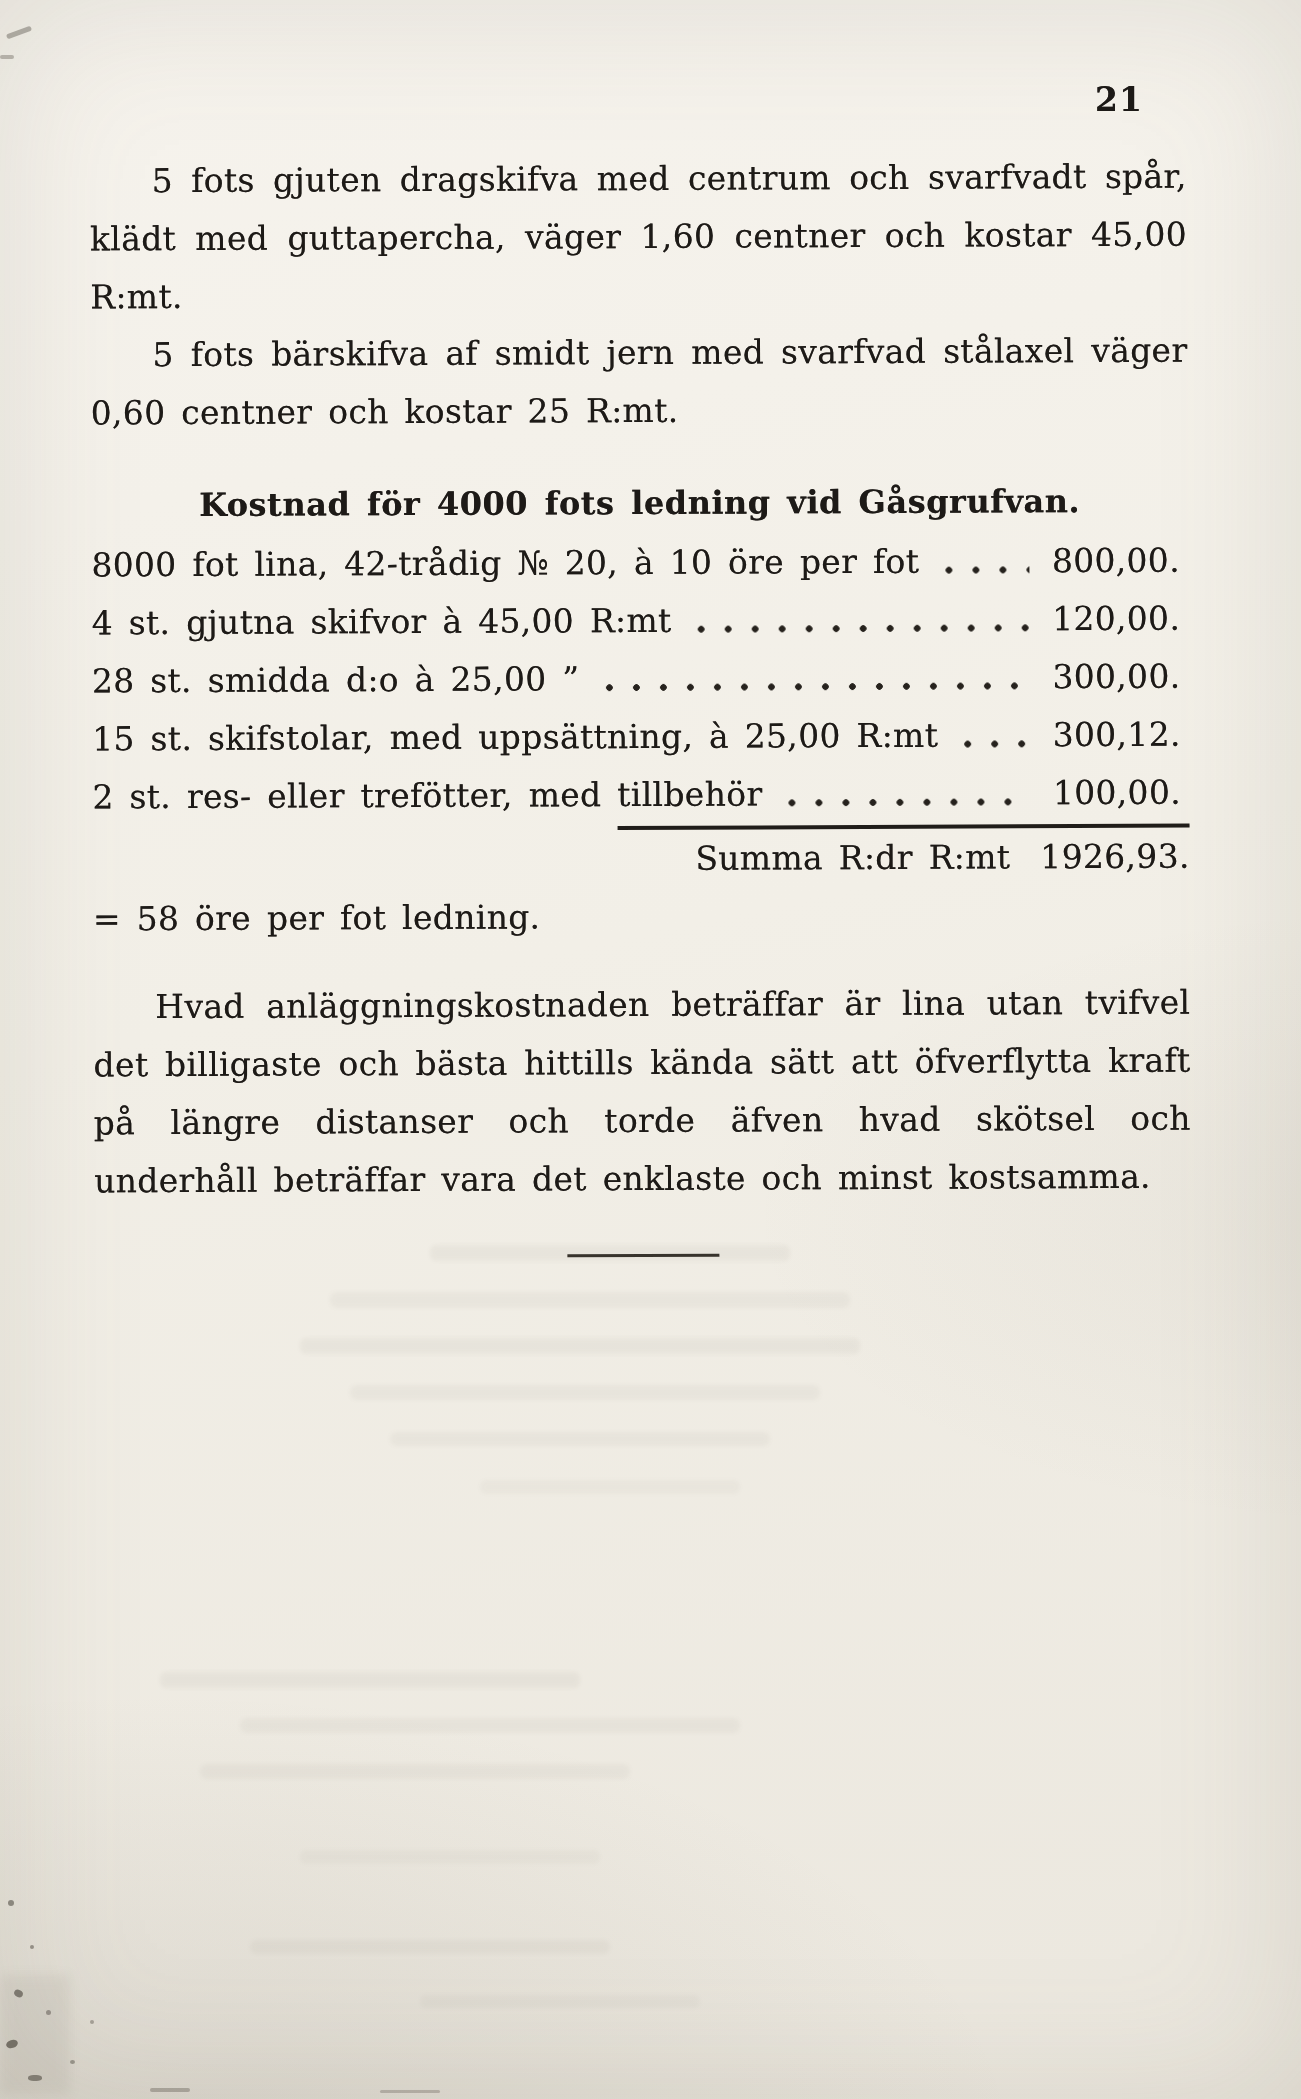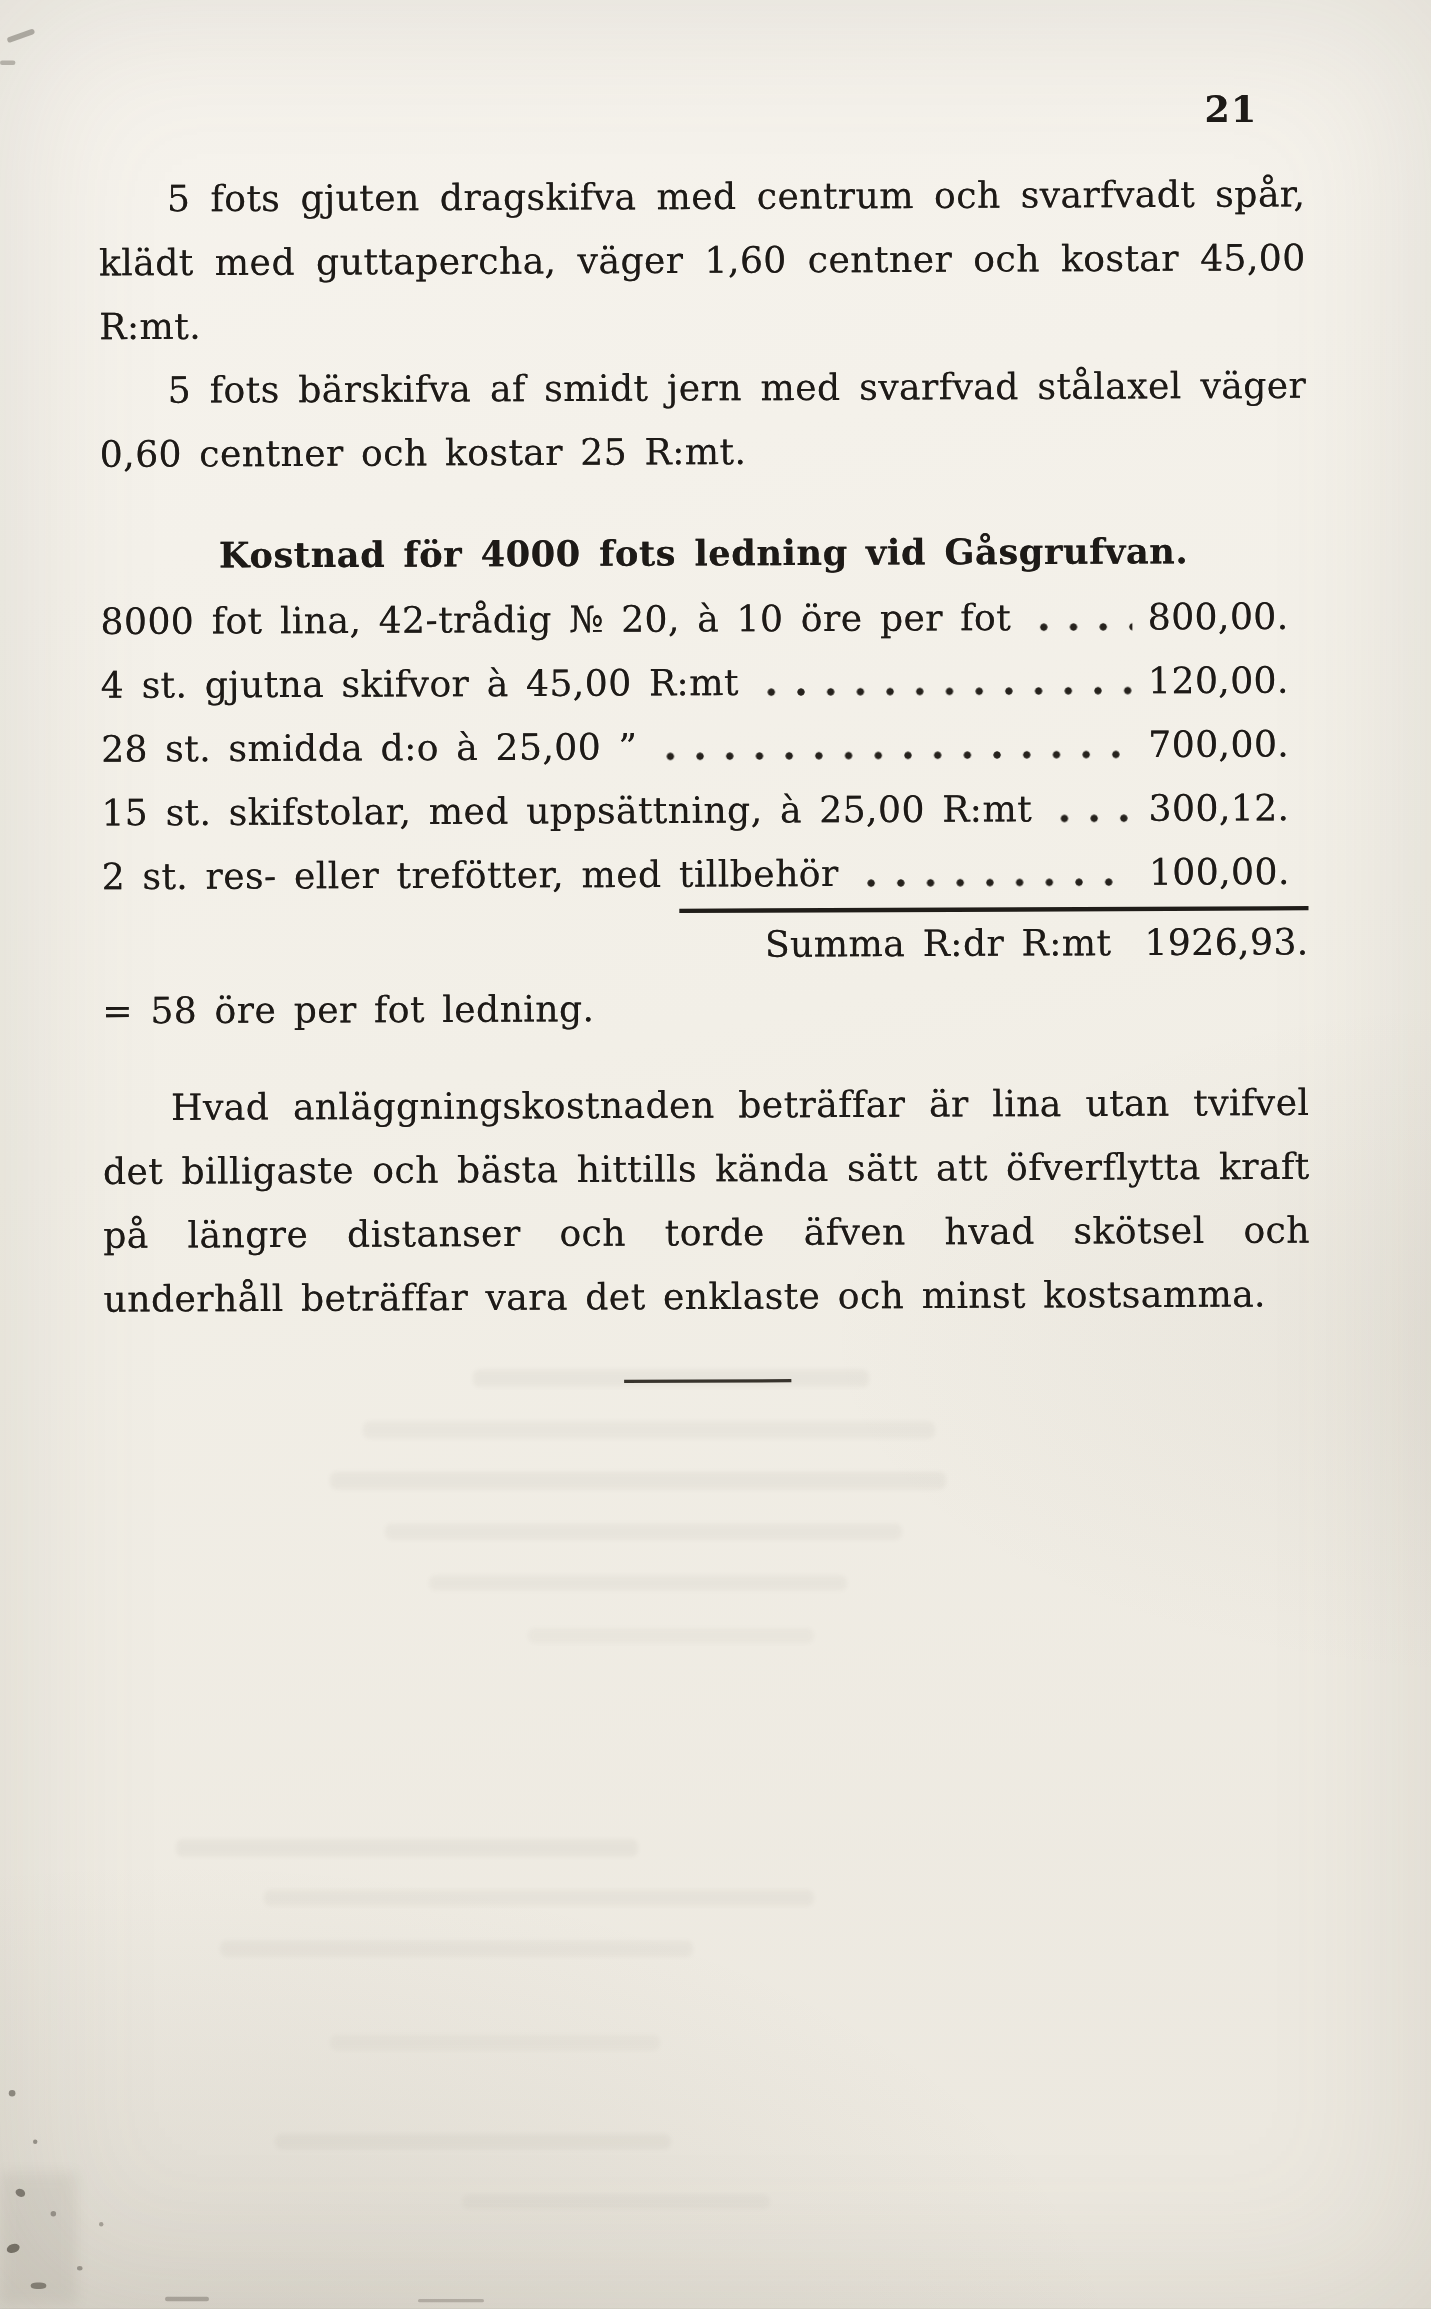--- a/index.html
+++ b/index.html
@@ -55,21 +55,21 @@
   .row-label { flex: 0 0 auto; white-space: nowrap; }
   .dots {
     flex: 1 1 auto;
     align-self: stretch;
     margin: 0 14px 0 16px;
     background-image: radial-gradient(circle, #26221d 3px, rgba(0,0,0,0) 3.6px);
     background-size: 27px 9px;
     background-repeat: repeat-x;
     background-position: left bottom 16px;
   }
-  .row-amount { flex: 0 0 145px; text-align: left; white-space: nowrap; }
+  .row-amount { flex: 0 0 145px; text-align: center; white-space: nowrap; }
   .summa-rule {
     margin-left: auto;
     width: 572px;
     border-top: 4px solid #201d19;
     margin-top: 2px;
   }
   .summa-row {
     display: flex;
     justify-content: flex-end;
     align-items: baseline;
@@ -122,21 +122,21 @@
 
       <div class="cost-row">
         <span class="row-label">4 st. gjutna skifvor à 45,00 R:mt</span>
         <span class="dots"></span>
         <span class="row-amount">120,00.</span>
       </div>
 
       <div class="cost-row">
         <span class="row-label">28 st. smidda d:o  à 25,00  ”</span>
         <span class="dots"></span>
-        <span class="row-amount">700,00.</span>
+        <span class="row-amount">300,00.</span>
       </div>
 
       <div class="cost-row">
         <span class="row-label">15 st. skifstolar, med uppsättning, à 25,00 R:mt</span>
         <span class="dots"></span>
         <span class="row-amount">300,12.</span>
       </div>
 
       <div class="cost-row">
         <span class="row-label">2 st. res- eller trefötter, med tillbehör</span>

